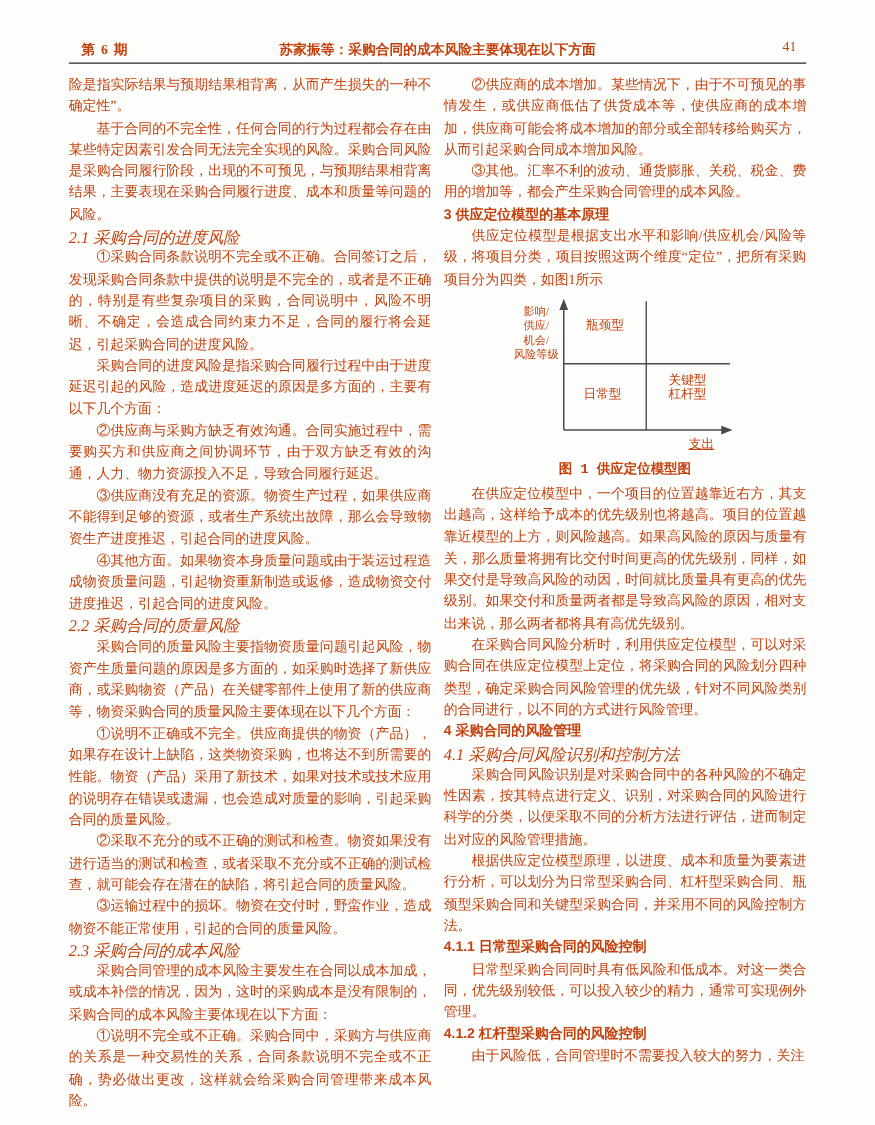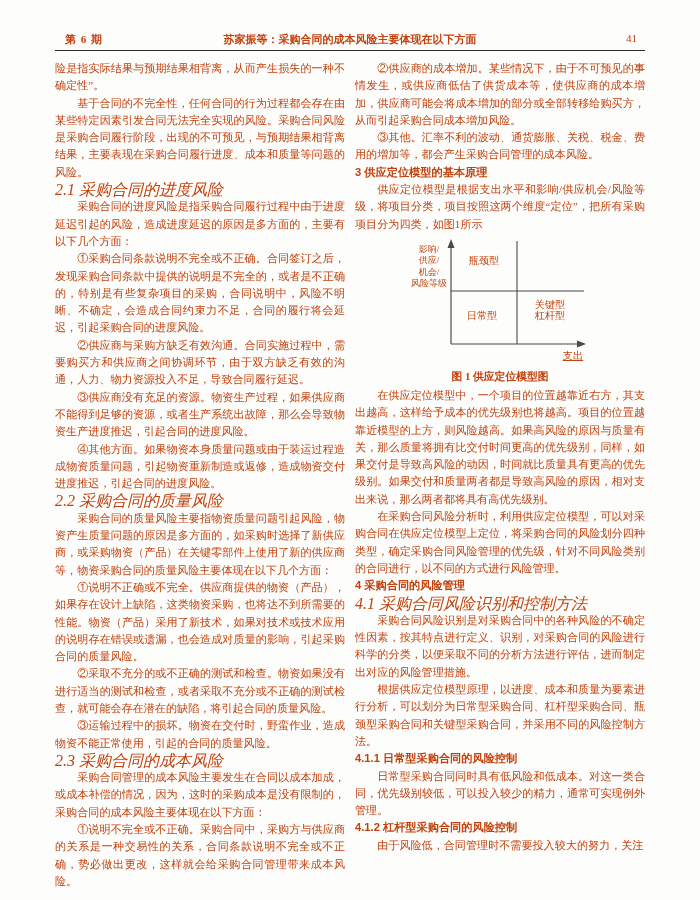--- a/index.html
+++ b/index.html
@@ -9,53 +9,53 @@
           border-bottom:1.6px solid #2b2b2b;font-size:11px;}
   .header .issue{position:absolute;left:10px;top:2px;font-weight:bold;letter-spacing:1px;}
   .header .rtitle{position:absolute;left:0;right:0;top:2px;text-align:center;font-weight:bold;}
   .header .pnum{position:absolute;right:8px;top:2px;}
   .col{position:absolute;top:60px;width:290px;font-size:11.1px;line-height:17.3px;}
   .col-left{left:55px;}
   .col-right{left:355px;}
   p{margin:0;}
   .para{text-indent:2em;text-align:justify;}
   .cont{text-indent:0;text-align:justify;}
-  .h-run{font-style:italic;font-size:16px;text-align:left;}
+  .h-run{font-style:italic;font-size:13px;text-align:left;}
   .h-sec{font-family:"Liberation Sans",sans-serif;font-weight:bold;font-size:11.2px;text-align:left;}
   
   .fig{position:relative;width:290px;height:128px;margin:5px 0 2px 0;}
   .fig svg{position:absolute;left:0;top:0;}
   .fig .yl{position:absolute;left:52px;top:6px;width:44px;text-align:center;
            font-size:9px;line-height:11.5px;}
   .fig .q{position:absolute;font-size:10.2px;line-height:12px;text-align:center;}
   .q-tl{left:96px;top:17px;width:66px;}
   .q-tr{left:162px;top:17px;width:66px;margin-top:44px;}
   .q-bl{left:96px;top:72px;width:62px;}
   .q-br{left:162px;top:72px;width:66px;}
-  .xl{position:absolute;left:196px;top:109px;width:44px;text-align:center;font-size:10.2px;text-decoration:underline;}
-  .caption{font-family:Liberation Serif, serif;font-weight:bold;font-size:10.8px;
+  .xl{position:absolute;left:196px;top:109px;width:44px;text-align:left;font-size:10.2px;text-decoration:underline;}
+  .caption{font-family:Liberation Mono, monospace;font-weight:bold;font-size:10.8px;
            text-align:center;margin:2px 0 3px 0;line-height:16px;}
 </style>
 </head>
 <body>
 
 <div class="page">
 
   <div class="header">
     <span class="issue">第 6 期</span>
     <span class="rtitle">苏家振等：采购合同的成本风险主要体现在以下方面</span>
     <span class="pnum">41</span>
   </div>
 
   <div class="col col-left">
     <p class="cont">险是指实际结果与预期结果相背离，从而产生损失的一种不确定性”。</p>
     <p class="para">基于合同的不完全性，任何合同的行为过程都会存在由某些特定因素引发合同无法完全实现的风险。采购合同风险是采购合同履行阶段，出现的不可预见，与预期结果相背离结果，主要表现在采购合同履行进度、成本和质量等问题的风险。</p>
     <p class="h-run">2.1 采购合同的进度风险</p>
+    <p class="para">①采购合同条款说明不完全或不正确。合同签订之后，发现采购合同条款中提供的说明是不完全的，或者是不正确的，特别是有些复杂项目的采购，合同说明中，风险不明晰、不确定，会造成合同约束力不足，合同的履行将会延迟，引起采购合同的进度风险。</p>
     <p class="para">采购合同的进度风险是指采购合同履行过程中由于进度延迟引起的风险，造成进度延迟的原因是多方面的，主要有以下几个方面：</p>
-    <p class="para">①采购合同条款说明不完全或不正确。合同签订之后，发现采购合同条款中提供的说明是不完全的，或者是不正确的，特别是有些复杂项目的采购，合同说明中，风险不明晰、不确定，会造成合同约束力不足，合同的履行将会延迟，引起采购合同的进度风险。</p>
     <p class="para">②供应商与采购方缺乏有效沟通。合同实施过程中，需要购买方和供应商之间协调环节，由于双方缺乏有效的沟通，人力、物力资源投入不足，导致合同履行延迟。</p>
     <p class="para">③供应商没有充足的资源。物资生产过程，如果供应商不能得到足够的资源，或者生产系统出故障，那么会导致物资生产进度推迟，引起合同的进度风险。</p>
     <p class="para">④其他方面。如果物资本身质量问题或由于装运过程造成物资质量问题，引起物资重新制造或返修，造成物资交付进度推迟，引起合同的进度风险。</p>
     <p class="h-run">2.2 采购合同的质量风险</p>
     <p class="para">采购合同的质量风险主要指物资质量问题引起风险，物资产生质量问题的原因是多方面的，如采购时选择了新供应商，或采购物资（产品）在关键零部件上使用了新的供应商等，物资采购合同的质量风险主要体现在以下几个方面：</p>
     <p class="para">①说明不正确或不完全。供应商提供的物资（产品），如果存在设计上缺陷，这类物资采购，也将达不到所需要的性能。物资（产品）采用了新技术，如果对技术或技术应用的说明存在错误或遗漏，也会造成对质量的影响，引起采购合同的质量风险。</p>
     <p class="para">②采取不充分的或不正确的测试和检查。物资如果没有进行适当的测试和检查，或者采取不充分或不正确的测试检查，就可能会存在潜在的缺陷，将引起合同的质量风险。</p>
     <p class="para">③运输过程中的损坏。物资在交付时，野蛮作业，造成物资不能正常使用，引起的合同的质量风险。</p>
     <p class="h-run">2.3 采购合同的成本风险</p>
     <p class="para">采购合同管理的成本风险主要发生在合同以成本加成，或成本补偿的情况，因为，这时的采购成本是没有限制的，采购合同的成本风险主要体现在以下方面：</p>

